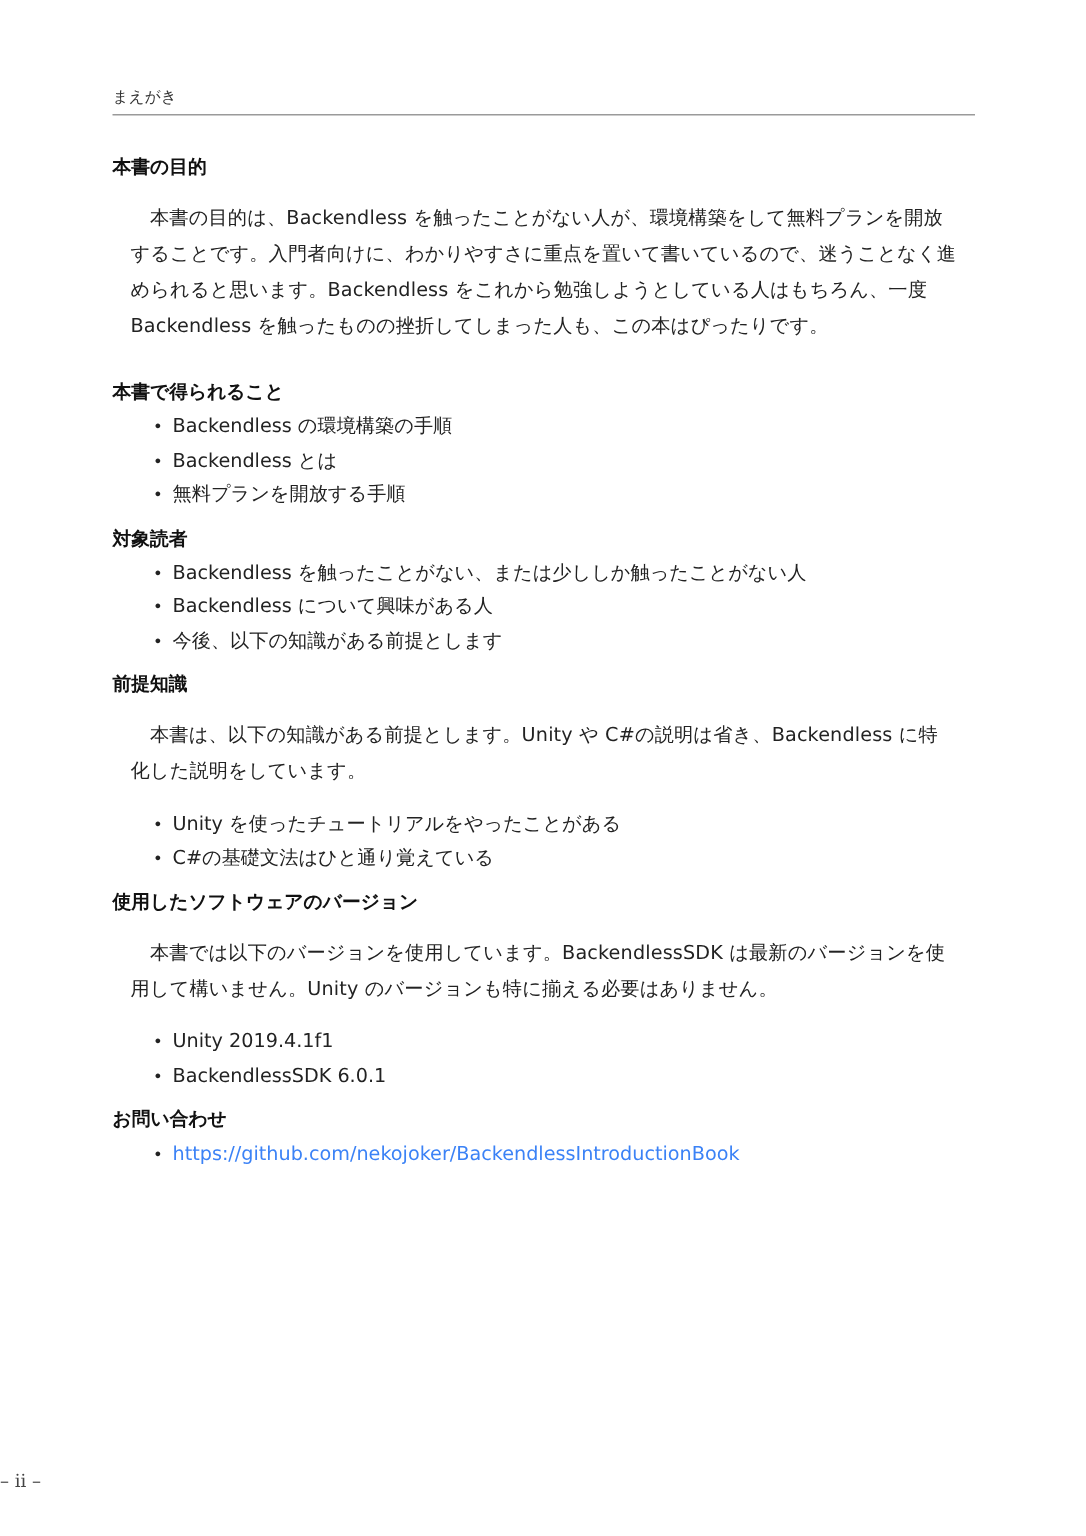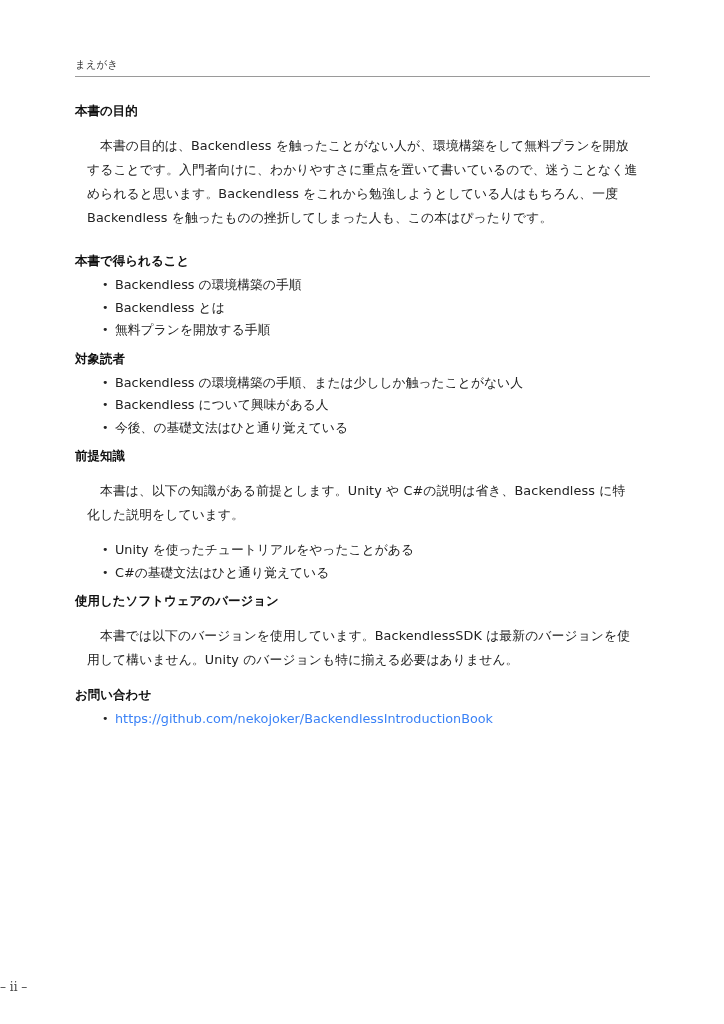--- a/index.html
+++ b/index.html
@@ -63,38 +63,42 @@
     <ul class="bullets">
       <li>Backendless の環境構築の手順</li>
       <li>Backendless とは</li>
       <li>無料プランを開放する手順</li>
     </ul>
   </section>
 
   <section class="section">
     <h2 class="section-heading">対象読者</h2>
     <ul class="bullets">
-      <li>Backendless の環境構築の手順、または少ししか触ったことがない人</li>
+      <li>Backendless を触ったことがない、または少ししか触ったことがない人</li>
       <li>Backendless について興味がある人</li>
-      <li>今後、の基礎文法はひと通り覚えている</li>
+      <li>今後、以下の知識がある前提とします</li>
     </ul>
   </section>
 
   <section class="section">
     <h2 class="section-heading">前提知識</h2>
     <p class="para">本書は、以下の知識がある前提とします。Unity や C#の説明は省き、Backendless に特化した説明をしています。</p>
     <ul class="bullets">
       <li>Unity を使ったチュートリアルをやったことがある</li>
       <li>C#の基礎文法はひと通り覚えている</li>
     </ul>
   </section>
 
   <section class="section">
     <h2 class="section-heading">使用したソフトウェアのバージョン</h2>
     <p class="para">本書では以下のバージョンを使用しています。BackendlessSDK は最新のバージョンを使用して構いません。Unity のバージョンも特に揃える必要はありません。</p>
+    <ul class="bullets">
+      <li>Unity 2019.4.1f1</li>
+      <li>BackendlessSDK 6.0.1</li>
+    </ul>
   </section>
 
   <section class="section">
     <h2 class="section-heading">お問い合わせ</h2>
     <ul class="bullets">
       <li><a class="url">https://github.com/nekojoker/BackendlessIntroductionBook</a></li>
     </ul>
   </section>
 
 </div>

